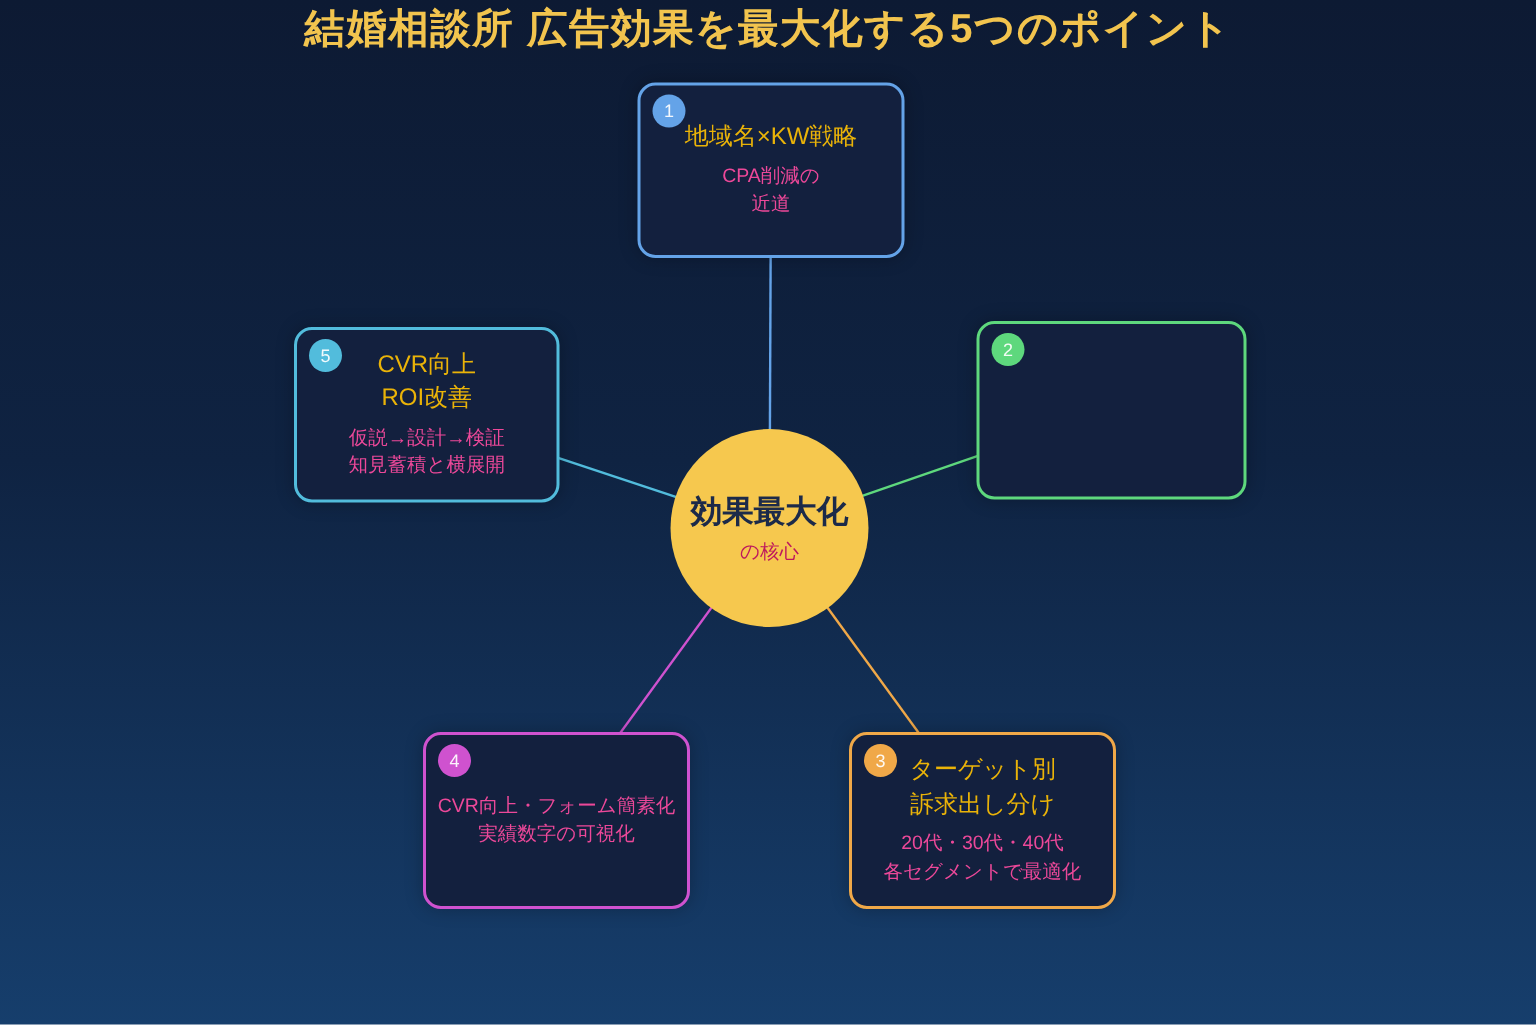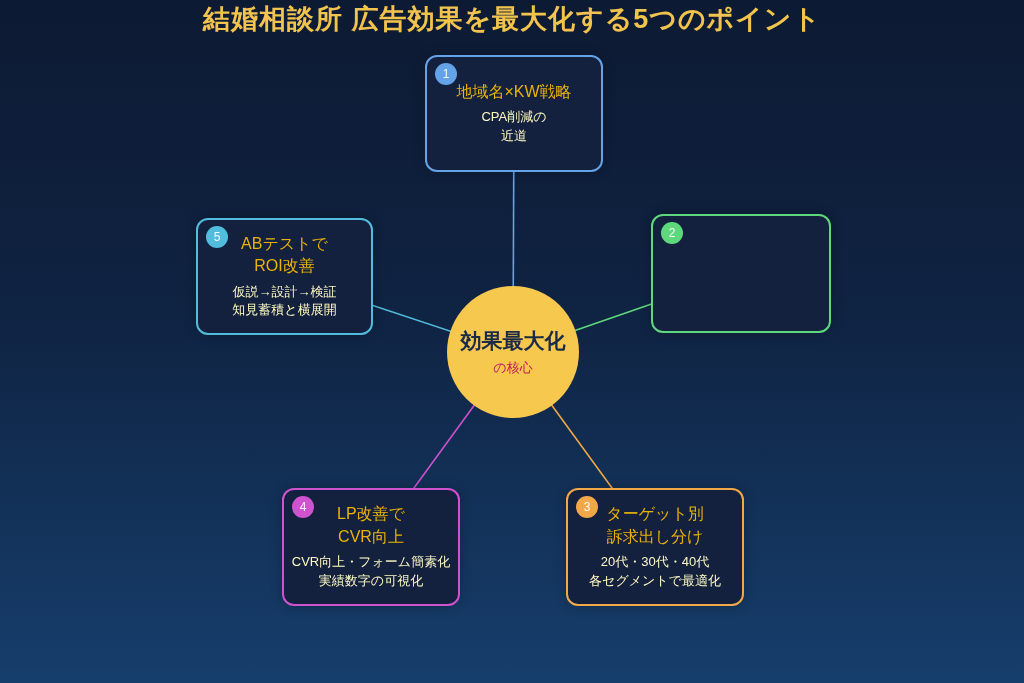--- a/index.html
+++ b/index.html
@@ -65,21 +65,21 @@
   }
   .node-title {
     font-size: 16px;
     color: #eab308;
     line-height: 1.4;
     white-space: pre-line;
     margin-bottom: 5px;
   }
   .node-sub {
     font-size: 13px;
-    color: #fef9c3;
+    color: #ec4899;
     line-height: 1.45;
     white-space: pre-line;
   }
   .node-1 { left: 425px; top: 55px;  width: 178px; height: 117px; }
   .node-2 { left: 651px; top: 214px; width: 180px; height: 119px; }
   .node-3 { left: 566px; top: 488px; width: 178px; height: 118px; }
   .node-4 { left: 282px; top: 488px; width: 178px; height: 118px; }
   .node-5 { left: 196px; top: 218px; width: 177px; height: 117px; }
   .center-circle {
     position: absolute;
@@ -135,29 +135,27 @@
   <div class="node node-3" style="border-color: rgb(240, 168, 72);">
     <span class="badge" style="background: rgb(240, 168, 72);">3</span>
     <div class="node-title">ターゲット別
 訴求出し分け</div>
     <div class="node-sub">20代・30代・40代
 各セグメントで最適化</div>
   </div>
 
   <div class="node node-4" style="border-color: rgb(207, 82, 207);">
     <span class="badge" style="background: rgb(207, 82, 207);">4</span>
-    <div class="node-title">LP改善で
-CVR向上</div>
     <div class="node-sub">CVR向上・フォーム簡素化
 実績数字の可視化</div>
   </div>
 
   <div class="node node-5" style="border-color: rgb(82, 188, 220);">
     <span class="badge" style="background: rgb(82, 188, 220);">5</span>
-    <div class="node-title">ABテストで
+    <div class="node-title">CVR向上
 ROI改善</div>
     <div class="node-sub">仮説→設計→検証
 知見蓄積と横展開</div>
   </div>
 
   <div class="center-circle" style="background: rgb(246, 200, 78);">
     <div class="center-title">効果最大化</div>
     <div class="center-sub">の核心</div>
   </div>
 

